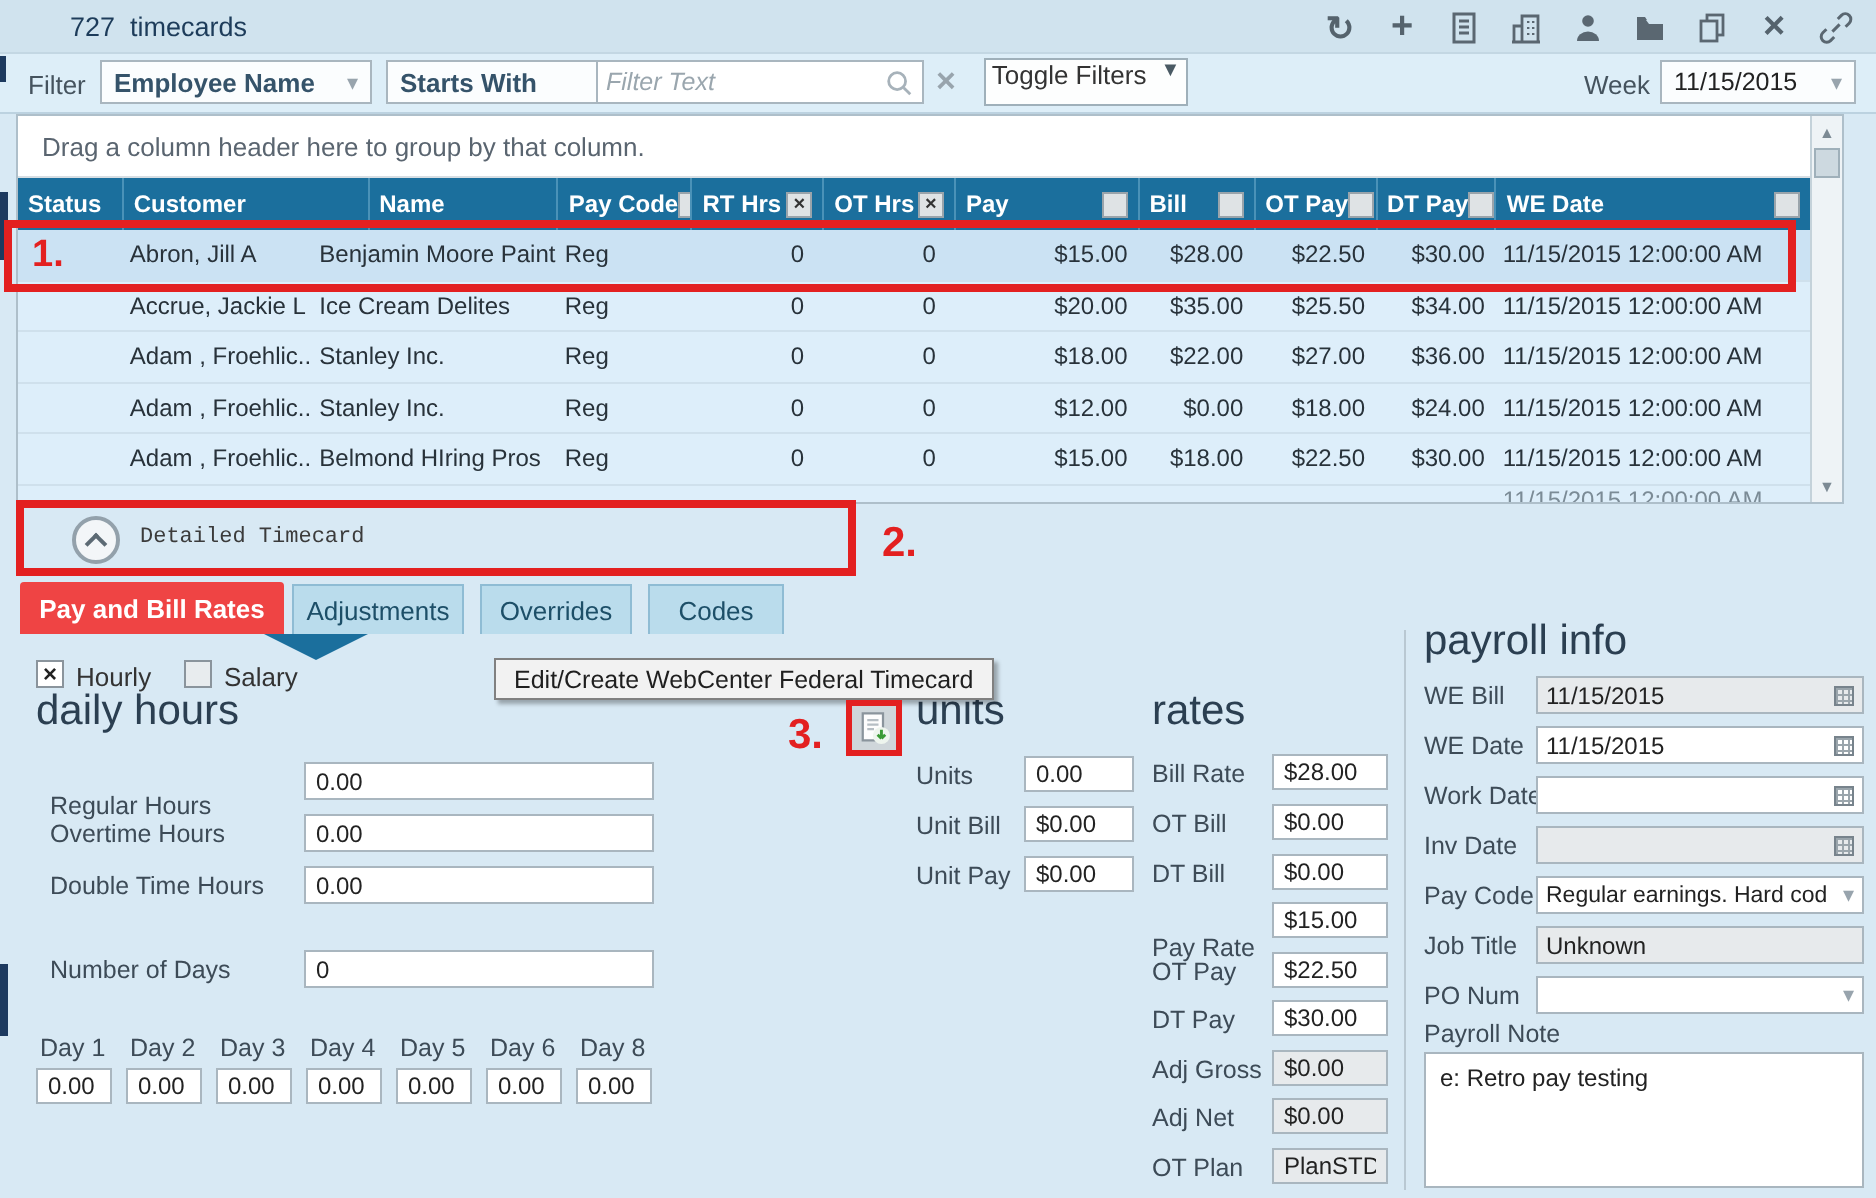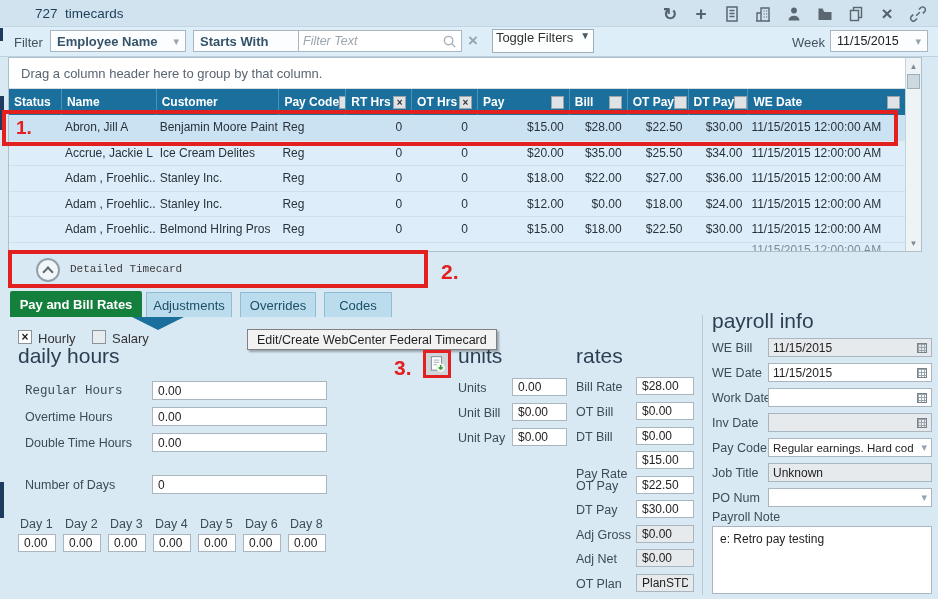--- a/index.html
+++ b/index.html
@@ -71,21 +71,21 @@
   
   .exp-circle { position:absolute; left:36px; top:258px; width:24px; height:24px; border-radius:50%;
                 border:2px solid #93a1ab; background:#f3f6f8; display:flex; align-items:center;
                 justify-content:center; }
   .chev { width:8px; height:8px; border-top:2px solid #5c6a74; border-left:2px solid #5c6a74;
           transform:rotate(45deg); margin-top:4px; }
   .exp-label { position:absolute; left:70px; top:263px; font-size:11px; color:#3b3b3b;font-family:Liberation Mono, monospace; }
 
   
   .tab { position:absolute; display:flex; align-items:center; justify-content:center; font-size:13px; }
-  .tab.active { background:#15803d; color:#fff; font-weight:bold; border-radius:2px 2px 0 0; }
+  .tab.active { background:#ef4444; color:#fff; font-weight:bold; border-radius:2px 2px 0 0; }
   .tab.inactive { background:#badcec; border:1px solid #8fbcd4; border-bottom:none; color:#1d4f68; }
   .tabptr { position:absolute; left:132px; top:317px; width:0; height:0; border-left:26px solid transparent;
             border-right:26px solid transparent; border-top:13px solid #1b6f9d; }
 
   
   .cb { position:absolute; width:14px; height:14px; border:1px solid #8a949c; background:#fff;
         display:flex; align-items:center; justify-content:center; font-size:12px; font-weight:bold;
         color:#222; line-height:1; }
   .cb.off { background:#e8ecee; }
   .cb-label { position:absolute; font-size:13px; color:#333; }
@@ -208,25 +208,25 @@
   <div class="strip" style="top:482px; width:4px; height:36px;"></div>
 
   <div class="grid-panel">
     <div class="groupbar">
       <span>Drag a column header here to group by that column.</span>
     </div>
     <div class="hrow">
       <div class="hcell c0">
           <span>Status</span>
         </div>
+      <div class="hcell c2">
+          <span>Customer</span>
+        </div>
       <div class="hcell c1">
           <span>Name</span>
-        </div>
-      <div class="hcell c2">
-          <span>Customer</span>
         </div>
       <div class="hcell c3">
           <span>Pay Code</span>
           <span class="sq"></span>
         </div>
       <div class="hcell c4">
           <span>RT Hrs</span>
           <span class="sq">×</span>
         </div>
       <div class="hcell c5">
@@ -366,21 +366,21 @@
   <div class="tabptr"></div>
 
   <div class="cb" style="left:18px; top:330px;">
       <span>×</span>
     </div>
   <span class="cb-label" style="left:38px; top:331px;">Hourly</span>
   <div class="cb off" style="left:92px; top:330px;"></div>
   <span class="cb-label" style="left:112px; top:331px;">Salary</span>
 
   <div class="h2" style="left:18px; top:344px;">daily hours</div>
-  <span class="lbl" style="left:25px; top:384px;font-family:Liberation Mono, monospace;">Regular Hours</span>
+  <span class="lbl" style="left:25px; top:396px;">Regular Hours</span>
   <input class="tb" style="left: 152px; top: 381px; width: 175px; height: 19px;" value="0.00">
   <span class="lbl" style="left:25px; top:410px;">Overtime Hours</span>
   <input class="tb" style="left: 152px; top: 407px; width: 175px; height: 19px;" value="0.00">
   <span class="lbl" style="left:25px; top:436px;">Double Time Hours</span>
   <input class="tb" style="left: 152px; top: 433px; width: 175px; height: 19px;" value="0.00">
   <span class="lbl" style="left:25px; top:478px;">Number of Days</span>
   <input class="tb" style="left: 152px; top: 475px; width: 175px; height: 19px;" value="0">
 
   <span class="lbl" style="left:20px; top:517px;">Day 1</span>
   <span class="lbl" style="left:65px; top:517px;">Day 2</span>

